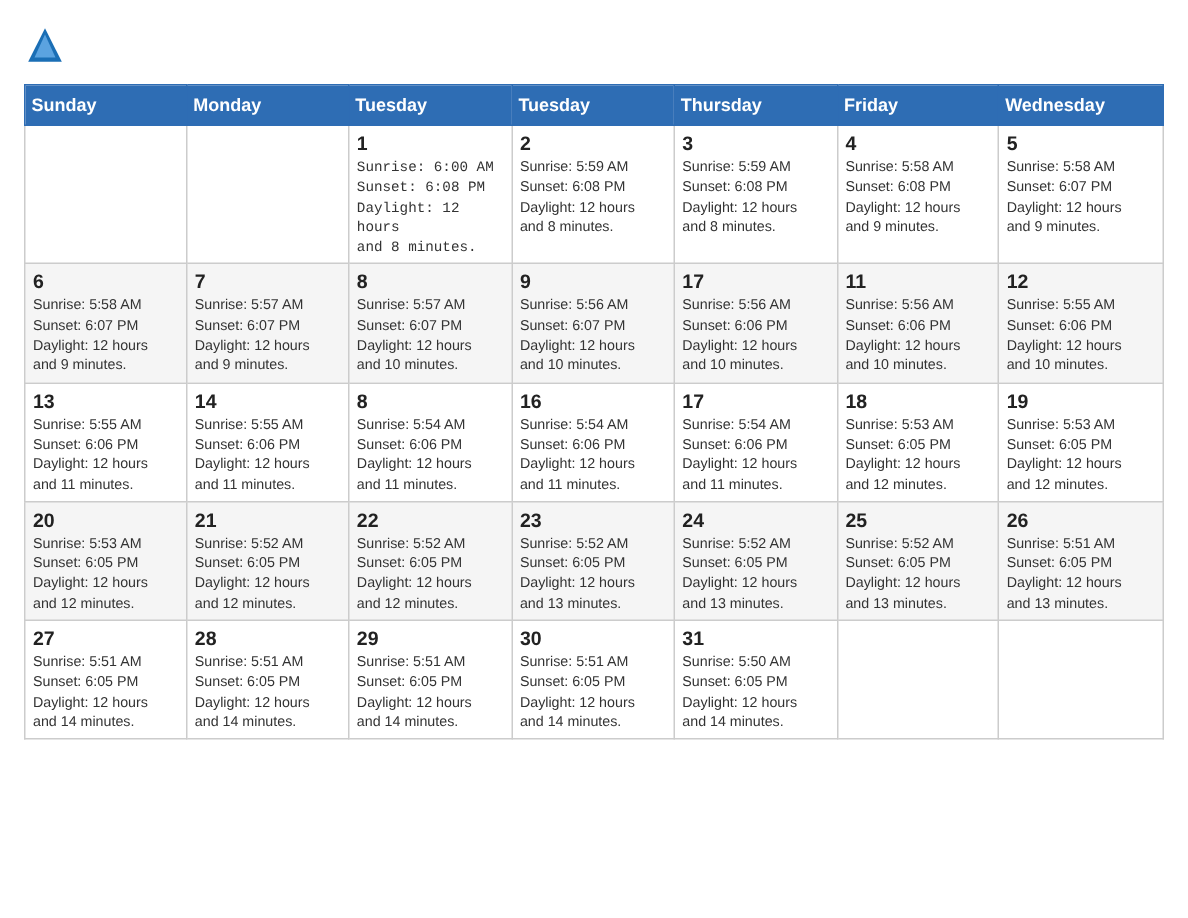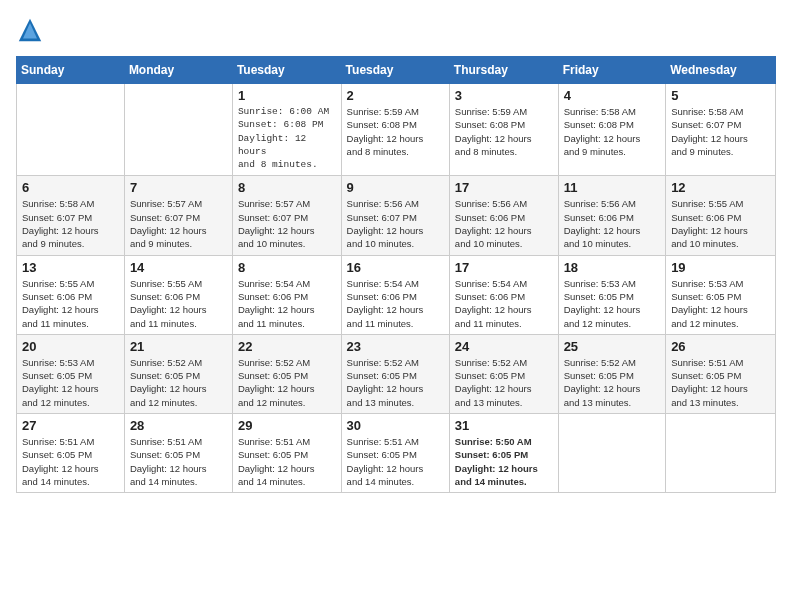--- a/index.html
+++ b/index.html
@@ -338,21 +338,21 @@
         </td>
         <td>
           <span class="day-number">30</span>
           <div class="day-info" style="white-space: pre-line;">Sunrise: 5:51 AM
 Sunset: 6:05 PM
 Daylight: 12 hours
 and 14 minutes.</div>
         </td>
         <td>
           <span class="day-number">31</span>
-          <div class="day-info" style="white-space: pre-line; font-weight: bold;">Sunrise: 5:50 AM
+          <div class="day-info" style="white-space: pre-line;">Sunrise: 5:50 AM
 Sunset: 6:05 PM
 Daylight: 12 hours
 and 14 minutes.</div>
         </td>
         <td class="empty-cell"></td>
         <td class="empty-cell"></td>
       </tr>
     </tbody>
 </table>
 

